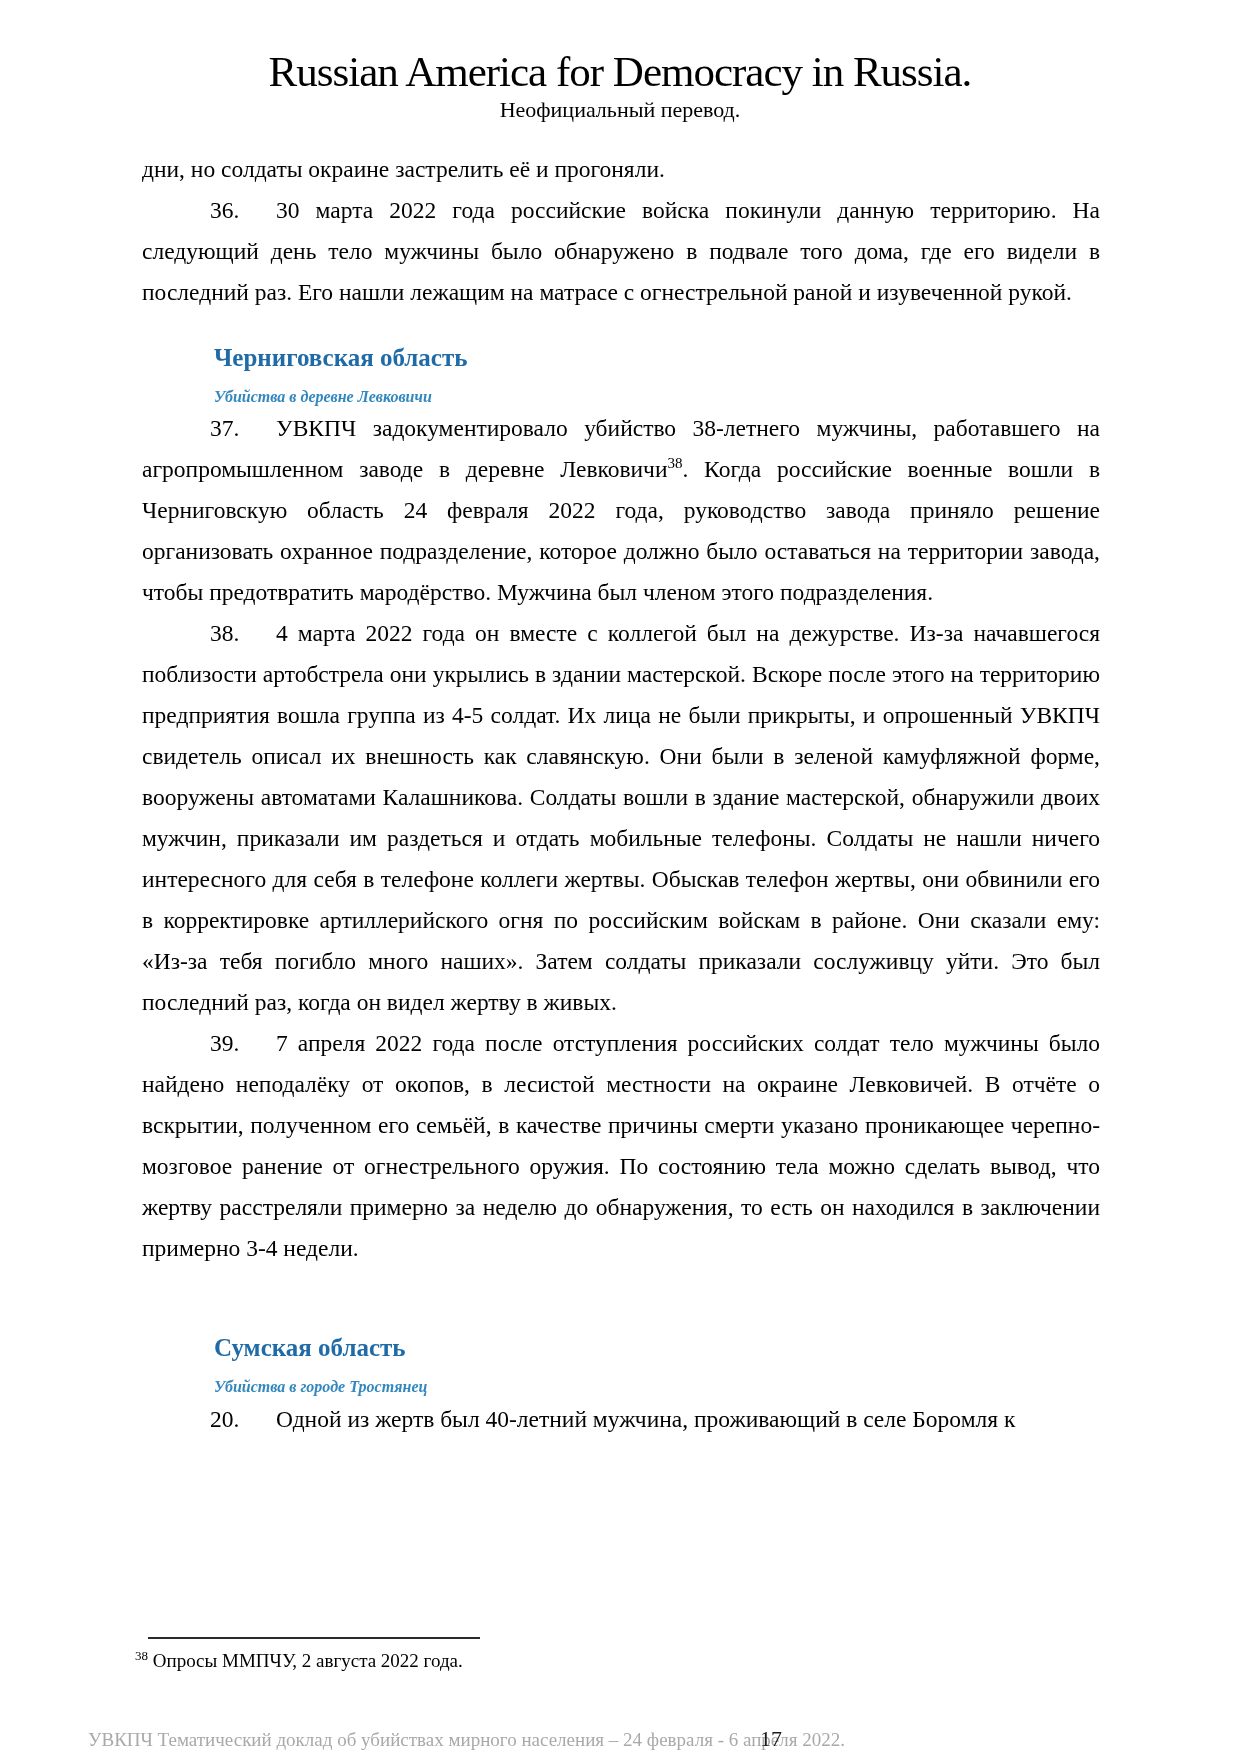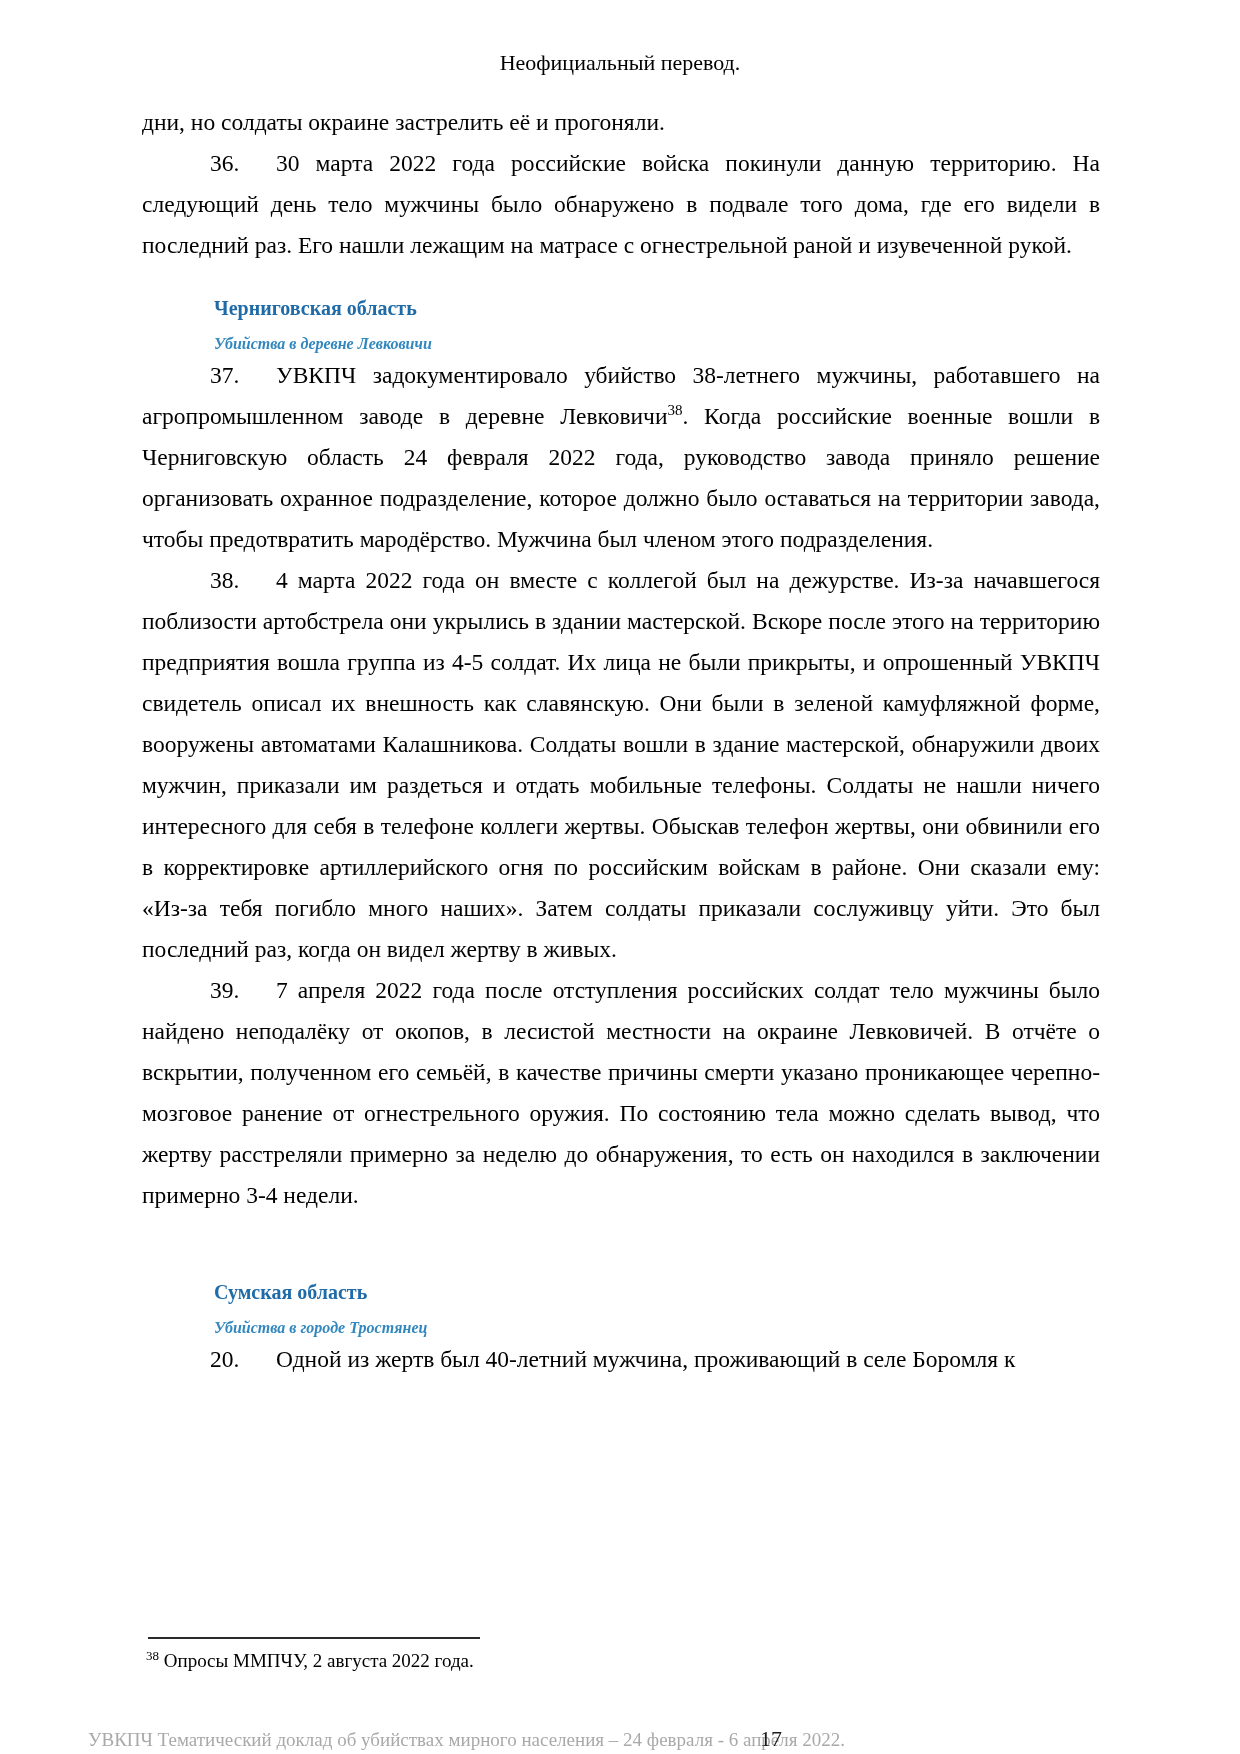--- a/index.html
+++ b/index.html
@@ -34,21 +34,21 @@
     text-align: justify;
     text-align-last: left;
     margin: 0;
   }
   .pnum {
     display: inline-block;
     margin-left: 68px;
     width: 66px;
   }
   .section-heading {
-    font-size: 20px;
+    font-size: 25px;
     font-weight: 700;
     margin: 64px 0 0 72px;
     line-height: 1.2;
   }
   .section-heading.first { margin-top: 30px; }
   .section-subheading {
     font-size: 16px;
     font-style: italic;
     margin: 14px 0 2px 72px;
     line-height: 1.2;
@@ -61,21 +61,21 @@
   .footnote-rule {
     position: absolute;
     left: 148px;
     top: 1637px;
     width: 332px;
     height: 0;
     border-top: 2px solid #2a2a2a;
   }
   .footnote {
     position: absolute;
-    left: 146px;
+    left: 135px;
     top: 1650px;
     font-size: 19px;
     color: #000;
   }
   .footnote sup {
     font-size: 13px;
     vertical-align: super;
     line-height: 0;
   }
   .page-footer {
@@ -95,20 +95,21 @@
     color: #1a1a1a;
     font-size: 22px;
   }
 </style>
 </head>
 <body>
 
 <div class="page">
 
   <div class="doc-header">
+    <h1 class="doc-title">Russian America for Democracy in Russia.</h1>
     <div class="doc-subtitle">Неофициальный перевод.</div>
   </div>
 
   <div class="content">
 
     <p class="body-para"><span>дни, но солдаты окраине застрелить её и прогоняли.</span></p>
 
     <p class="body-para"><span class="pnum">36.</span><span>30 марта 2022 года российские войска покинули данную территорию. На следующий день тело мужчины было обнаружено в подвале того дома, где его видели в последний раз. Его нашли лежащим на матрасе с огнестрельной раной и изувеченной рукой.</span></p>
 
     <h2 class="section-heading first" style="color: rgb(31, 107, 168);">Черниговская область</h2>

